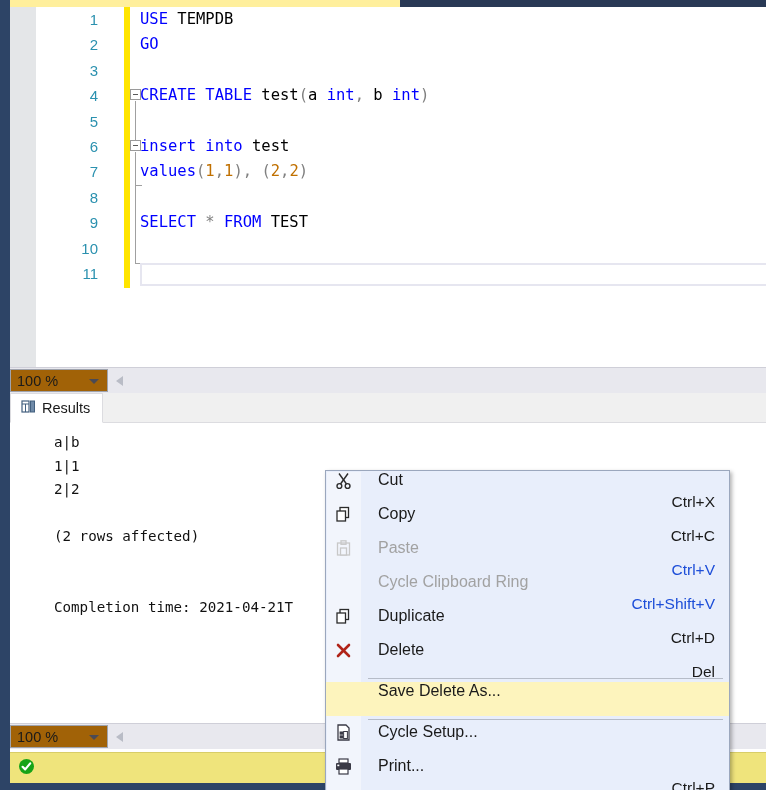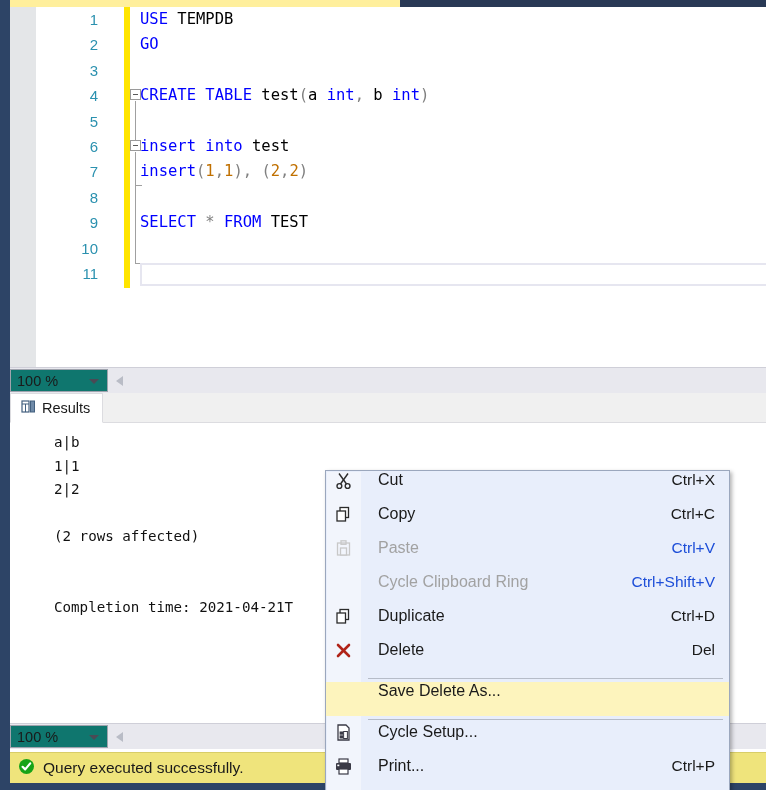--- a/index.html
+++ b/index.html
@@ -142,21 +142,21 @@
     height: 26px;
     background: #e8e8ee;
     border-top: 1px solid #cfcfd8;
   }
   .zoombar.one { top: 367px; }
   .zoombar.two { top: 723px; }
   .zoom-select {
     position: absolute;
     left: 0; top: 1px;
     width: 98px; height: 23px;
-    background: #0f766e;
+    background: #a16207;
     border: 1px solid #9fa3ad;
     font-family: "Liberation Sans", sans-serif;
     font-size: 14.5px;
     color: #1a1a1a;
     line-height: 22px;
     padding-left: 6px;
   }
   .zoom-caret {
     position: absolute;
     right: 8px; top: 9px;
@@ -267,20 +267,21 @@
     align-items: center;
     justify-content: center;
   }
   .mi-label {
     flex: 1;
     padding-left: 18px;
   }
   .mi-shortcut {
     padding-right: 14px;
     font-size: 15.5px;
+    margin-top: 22px;
   }
   .mi.disabled .mi-shortcut { color: #1d4ed8; }
   .separator {
     position: relative;
     height: 7px;
     z-index: 2;
   }
   .separator::after {
     content: "";
     position: absolute;
@@ -332,21 +333,21 @@
         <div class="cline">
           <span class="lnum">5</span>
           <span class="ctext"></span>
         </div>
         <div class="cline">
           <span class="lnum">6</span>
           <span class="ctext"><span class="kw">insert into</span> test</span>
         </div>
         <div class="cline">
           <span class="lnum">7</span>
-          <span class="ctext"><span class="kw">insert</span><span class="pn">(</span><span class="num">1</span><span class="pn">,</span><span class="num">1</span><span class="pn">),</span> <span class="pn">(</span><span class="num">2</span><span class="pn">,</span><span class="num">2</span><span class="pn">)</span></span>
+          <span class="ctext"><span class="kw">values</span><span class="pn">(</span><span class="num">1</span><span class="pn">,</span><span class="num">1</span><span class="pn">),</span> <span class="pn">(</span><span class="num">2</span><span class="pn">,</span><span class="num">2</span><span class="pn">)</span></span>
         </div>
         <div class="cline">
           <span class="lnum">8</span>
           <span class="ctext"></span>
         </div>
         <div class="cline">
           <span class="lnum">9</span>
           <span class="ctext"><span class="kw">SELECT</span> <span class="op">*</span> <span class="kw">FROM</span> TEST</span>
         </div>
         <div class="cline">
@@ -403,21 +404,20 @@
     <div class="scroll-left-arrow"></div>
   </div>
 
   <div class="statusbar">
     <span>
       <svg width="17" height="17" viewBox="0 0 17 17">
         <circle cx="8.5" cy="8.5" r="7.5" fill="#17a317"></circle>
         <path d="M4.6 8.8 L7.2 11.4 L12.2 5.4" stroke="#ffffff" stroke-width="2.2" fill="none" stroke-linecap="round" stroke-linejoin="round"></path>
       </svg>
     </span>
-    <span>Query executed successfully.</span>
   </div>
 
   <div class="ctxmenu">
     <div class="ctx-gutter"></div>
 
     <div class="mi">
       <span class="mi-icon">
         <svg width="19" height="19" viewBox="0 0 19 19">
           <line x1="5" y1="2.5" x2="12.5" y2="13" stroke="#2b2b2b" stroke-width="1.4"></line>
           <line x1="14" y1="2.5" x2="6.5" y2="13" stroke="#2b2b2b" stroke-width="1.4"></line>

